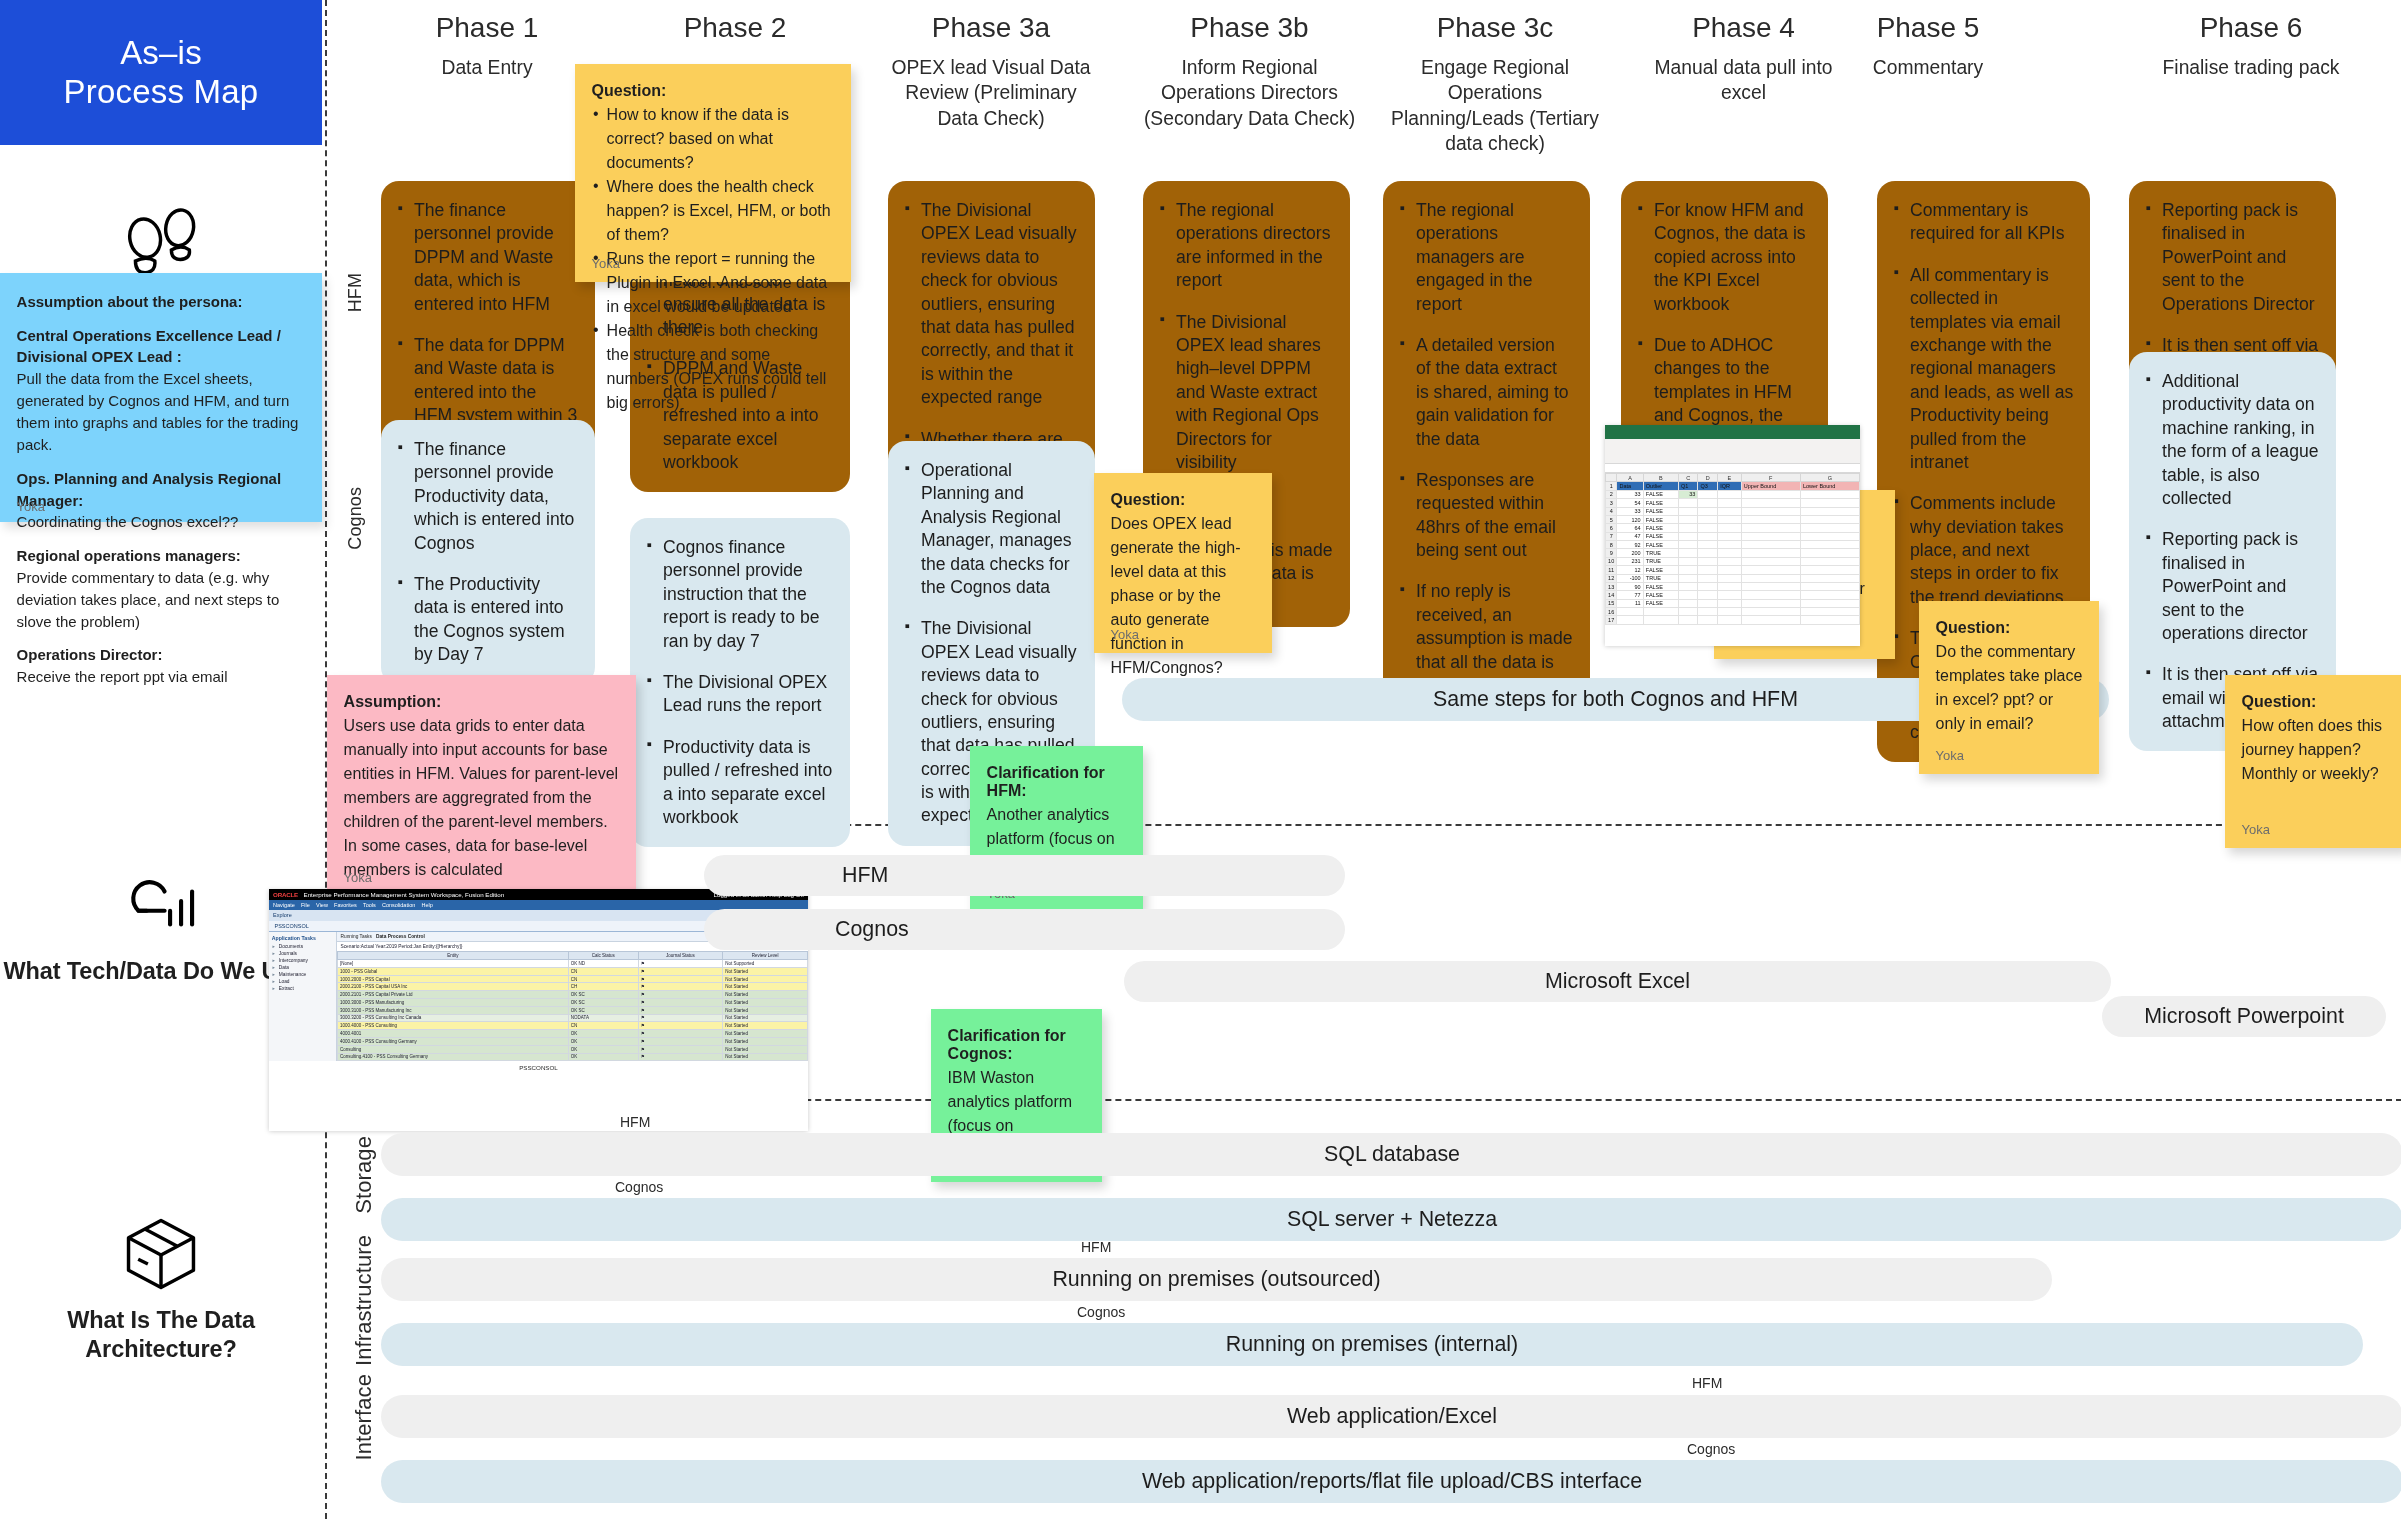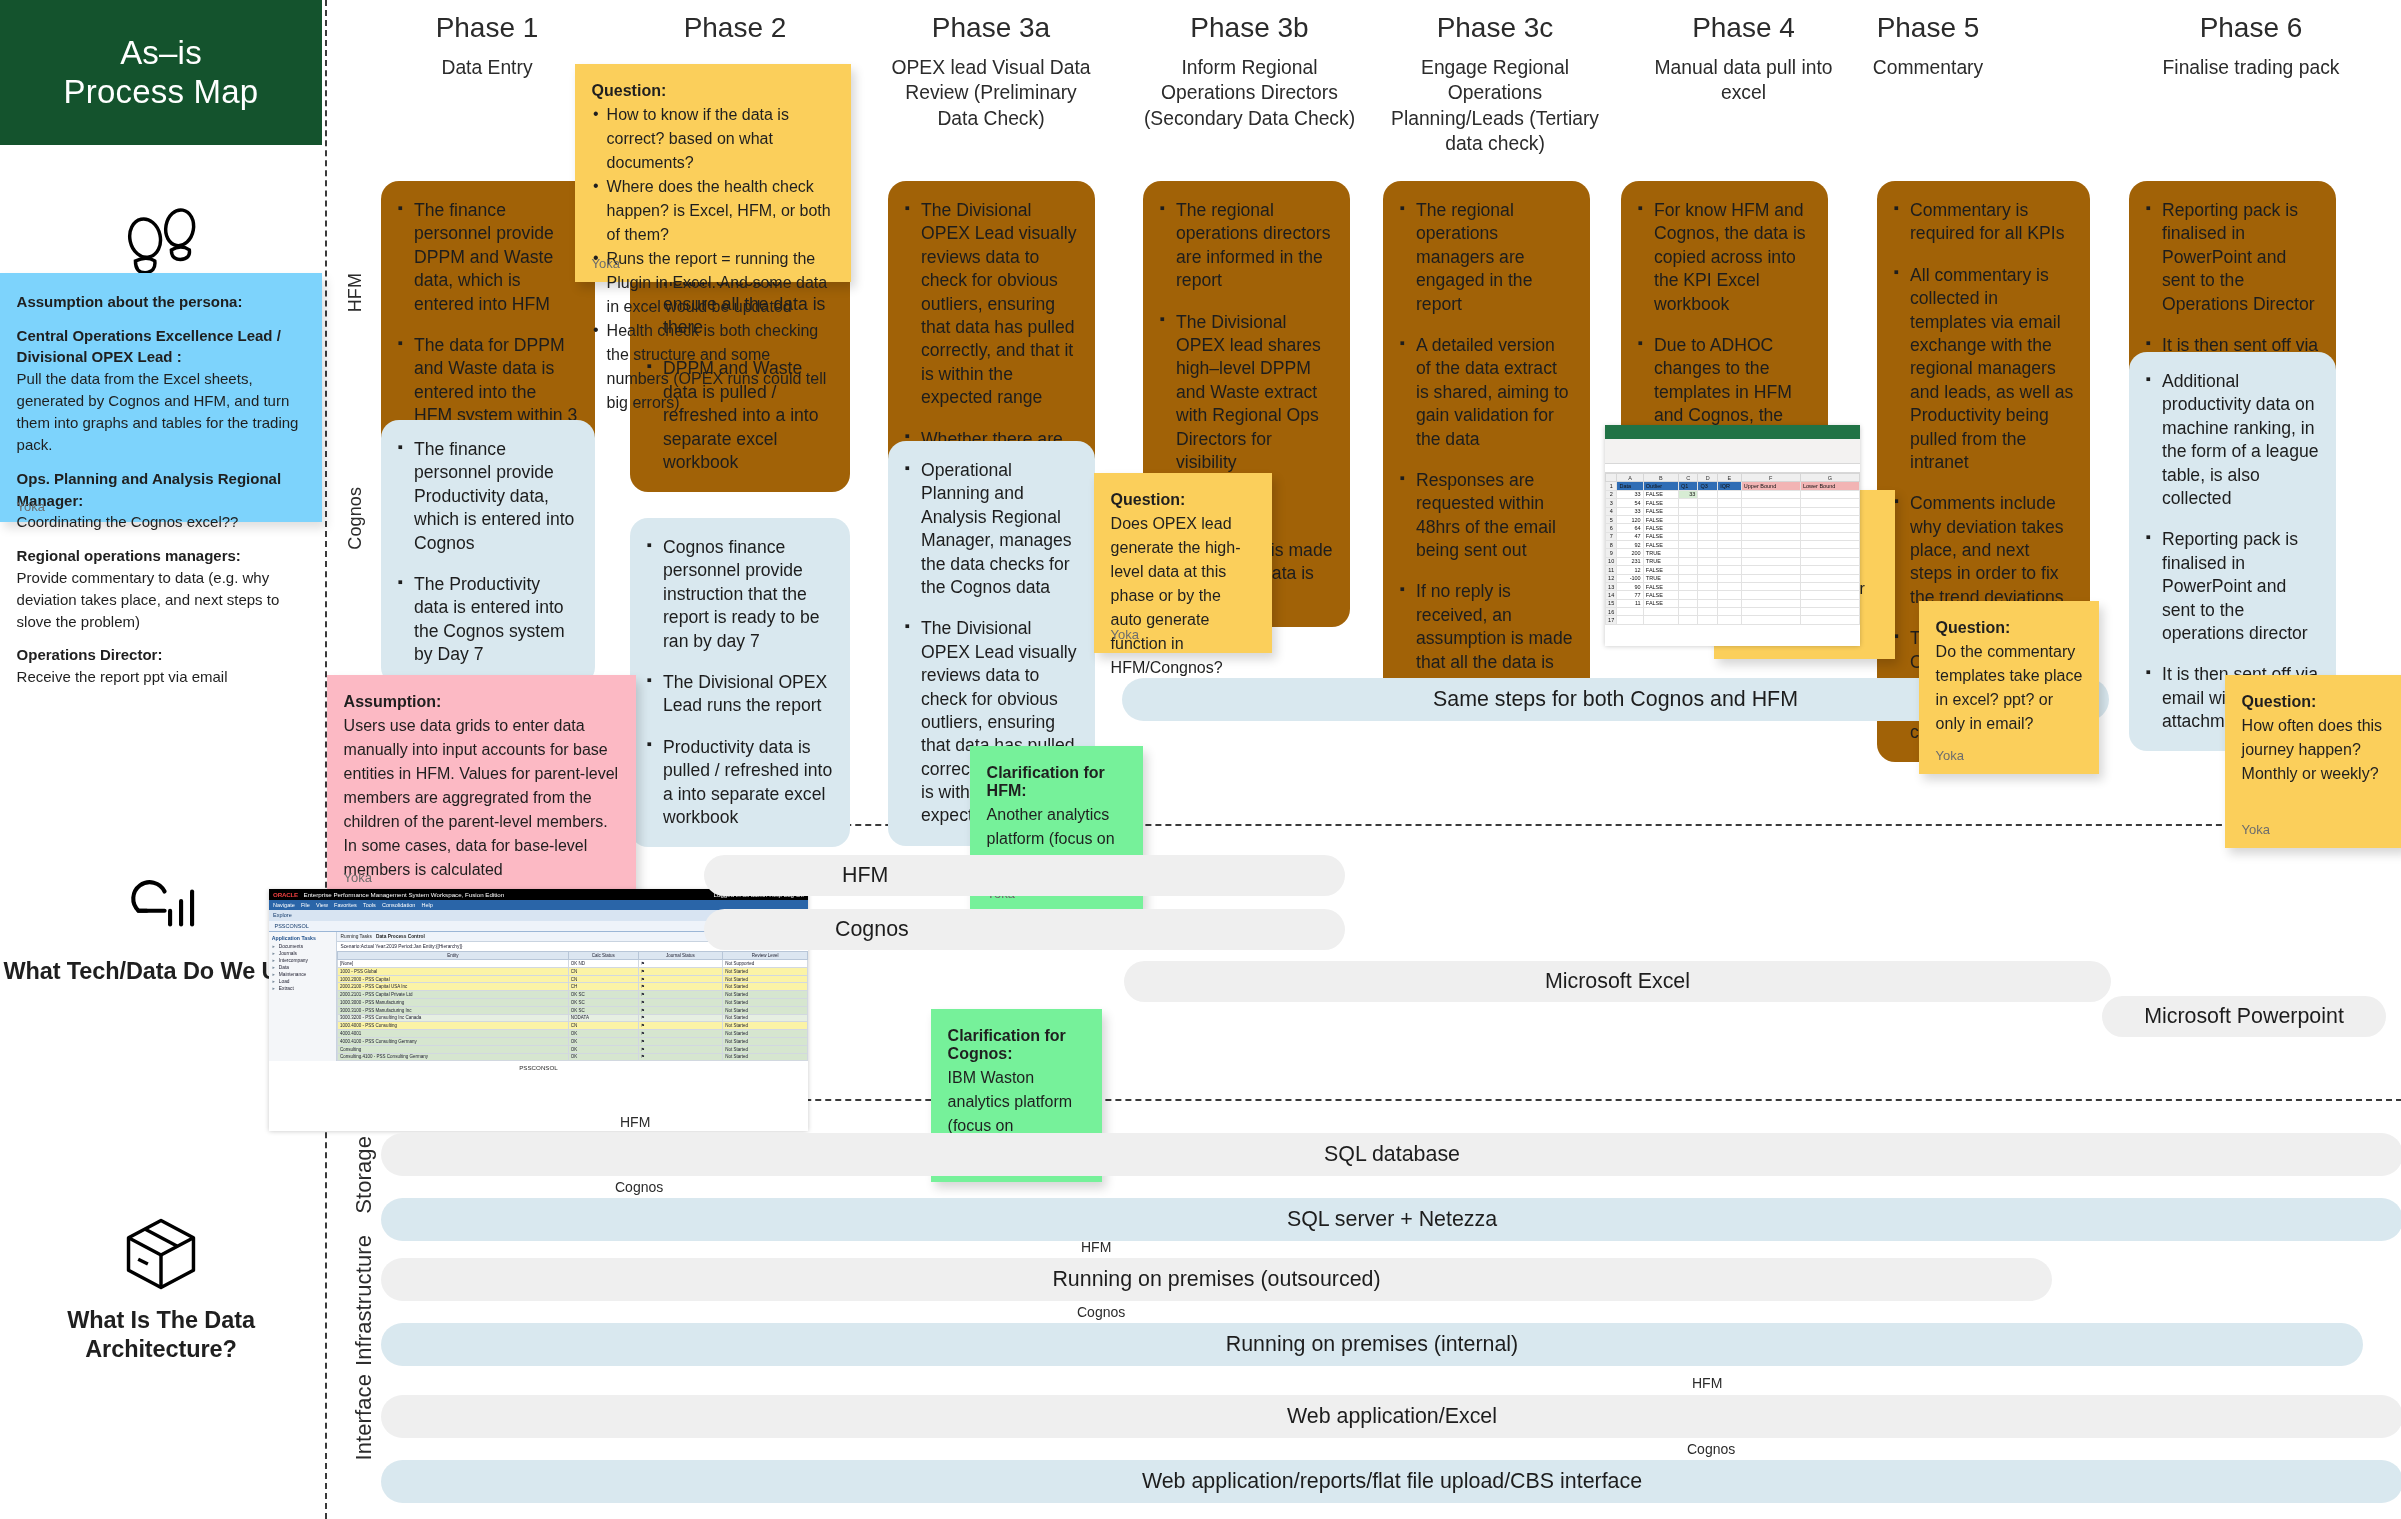--- a/index.html
+++ b/index.html
@@ -7,21 +7,21 @@
   body {
     width:2401px; height:1519px; position:relative;
     font-family:"Liberation Sans", sans-serif;
     color:#1f1f1f; overflow:hidden;
   }
   .abs { position:absolute; }
 
   
   #title-block{
     left:0; top:0; width:322px; height:145px;
-    background:#14532d; color:#fff;
+    background:#1d4ed8; color:#fff;
     display:flex; align-items:center; justify-content:center;
     text-align:center;
   }
   #title-block .t{ font-size:33px; line-height:1.18; font-weight:400; letter-spacing:0.2px;}
 
   
   .vdash{ border-left:2.8px dashed #3a3a3a; }
   .hdash{ border-top:2.8px dashed #3a3a3a; }
 
   

